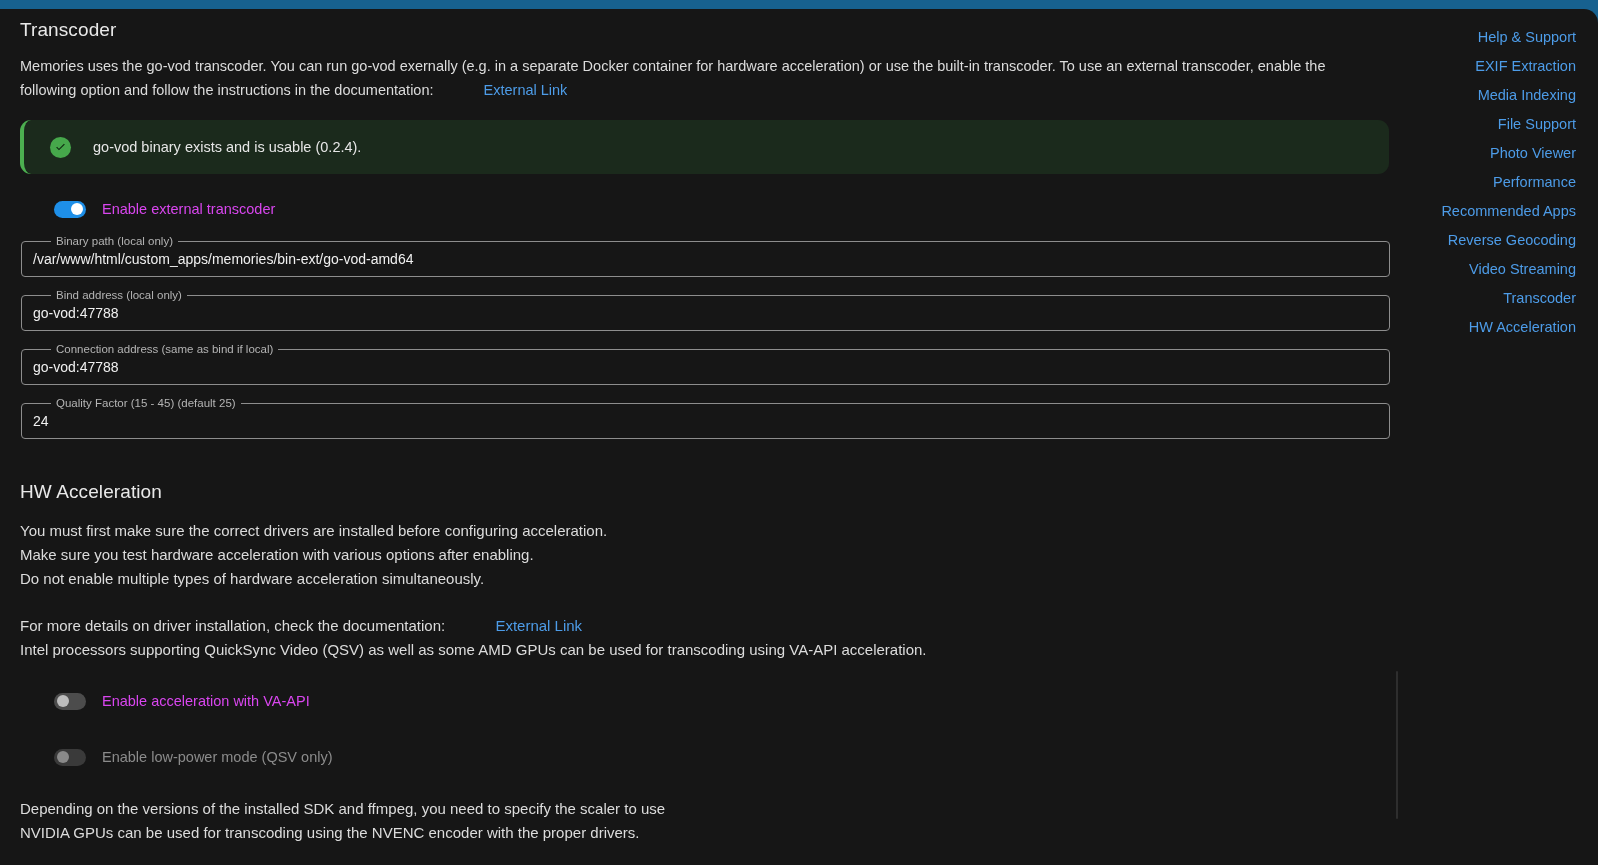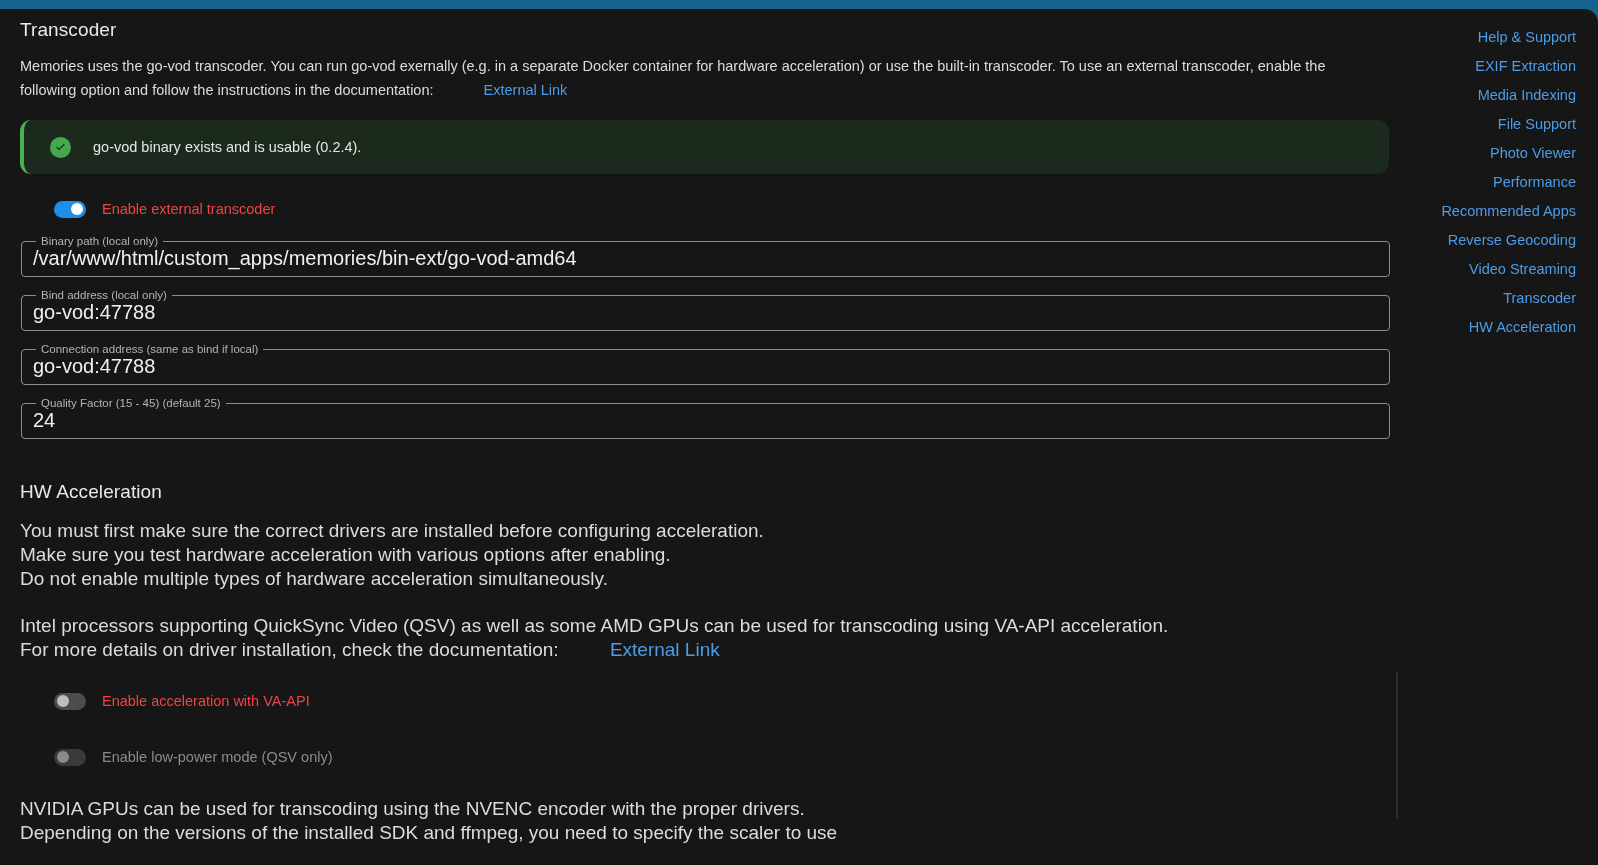--- a/index.html
+++ b/index.html
@@ -55,21 +55,21 @@
   }
   h2.section-title.hw { margin-top: 42px; margin-bottom: 16px; }
 
   p.para {
     font-size: 14.5px;
     line-height: 23.5px;
     color: #dcdcdc;
     margin: 0 0 0 0;
     max-width: 1360px;
   }
-  .line { display: block; font-size: 19px; line-height: 24px; color: #dcdcdc; }
+  .line { display: block; font-size: 15px; line-height: 24px; color: #dcdcdc; }
   .gap { height: 23px; }
 
   a.ext-link {
     color: #4d9ce8;
     text-decoration: none;
     cursor: pointer;
     padding-left: 46px;
   }
 
   
@@ -124,36 +124,36 @@
     background: #bdbdbd;
   }
   .switch.on { background: #1e8fe8; }
   .switch.on .knob { left: 17px; background: #ffffff; }
   .switch.disabled { background: #3a3a3a; cursor: default; }
   .switch.disabled .knob { background: #8a8a8a; }
 
   .toggle-label {
     margin-left: 16px;
     font-size: 14.5px;
-    color: #ef4444;
+    color: #d946ef;
   }
   .toggle-label.dim { color: #8b8b8b; }
 
   
   .field {
     position: relative;
     width: 1369px;
     height: 41px;
     margin: 0 0 13px 1px;
   }
   .field fieldset {
     position: absolute;
     inset: 0;
     margin: 0;
-    padding: 0 0 0 12px;
+    padding: 0 0 0 27px;
     border: 1px solid #8d8d8d;
     border-radius: 4px;
     pointer-events: none;
   }
   .field legend {
     padding: 0 5px;
     margin-left: 2px;
     font-size: 11.5px;
     line-height: 11px;
     color: #b4b4b4;
@@ -162,21 +162,21 @@
   .field input {
     position: absolute;
     inset: 0;
     width: 100%;
     height: 100%;
     background: transparent;
     border: 0;
     outline: 0;
     padding: 4px 14px 0 12px;
     font-family: "Liberation Sans", "DejaVu Sans", sans-serif;
-    font-size: 20px;
+    font-size: 14px;
     color: #f0f0f0;
   }
   .field input::placeholder { color: #7a7a7a; }
 
   
   #sidebar {
     position: absolute;
     top: 0; right: 0;
     width: 200px;
     height: 856px;
@@ -273,43 +273,43 @@
 
       <p class="para">
         <span class="line">You must first make sure the correct drivers are installed before configuring acceleration.</span>
         <span class="line">Make sure you test hardware acceleration with various options after enabling.</span>
         <span class="line">Do not enable multiple types of hardware acceleration simultaneously.</span>
       </p>
 
       <div class="gap"></div>
 
       <p class="para">
+        <span class="line"><span>For more details on driver installation, check the documentation: </span><a class="ext-link" href="#">External Link</a></span>
         <span class="line">Intel processors supporting QuickSync Video (QSV) as well as some AMD GPUs can be used for transcoding using VA-API acceleration.</span>
-        <span class="line"><span>For more details on driver installation, check the documentation: </span><a class="ext-link" href="#">External Link</a></span>
       </p>
 
       <div class="toggle-row hw1">
         <span class="switch">
             <span class="knob"></span>
           </span>
         <span class="toggle-label">Enable acceleration with VA-API</span>
       </div>
 
       <div class="toggle-row hw2">
         <span class="switch disabled">
             <span class="knob"></span>
           </span>
         <span class="toggle-label dim">Enable low-power mode (QSV only)</span>
       </div>
 
       <div class="gap"></div>
 
       <p class="para">
+        <span class="line">Depending on the versions of the installed SDK and ffmpeg, you need to specify the scaler to use</span>
         <span class="line">NVIDIA GPUs can be used for transcoding using the NVENC encoder with the proper drivers.</span>
-        <span class="line">Depending on the versions of the installed SDK and ffmpeg, you need to specify the scaler to use</span>
       </p>
 
     </div>
 
     <nav id="sidebar">
       <a class="nav-link" href="#">Help &amp; Support</a>
       <a class="nav-link" href="#">EXIF Extraction</a>
       <a class="nav-link" href="#">Media Indexing</a>
       <a class="nav-link" href="#">File Support</a>
       <a class="nav-link" href="#">Photo Viewer</a>

